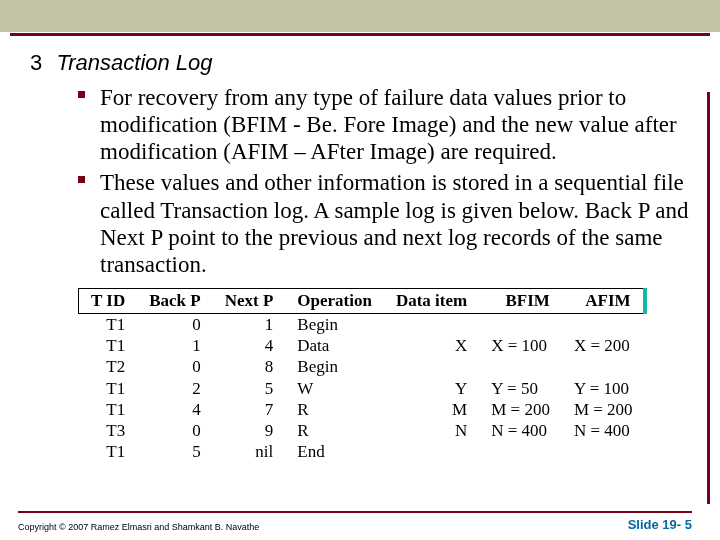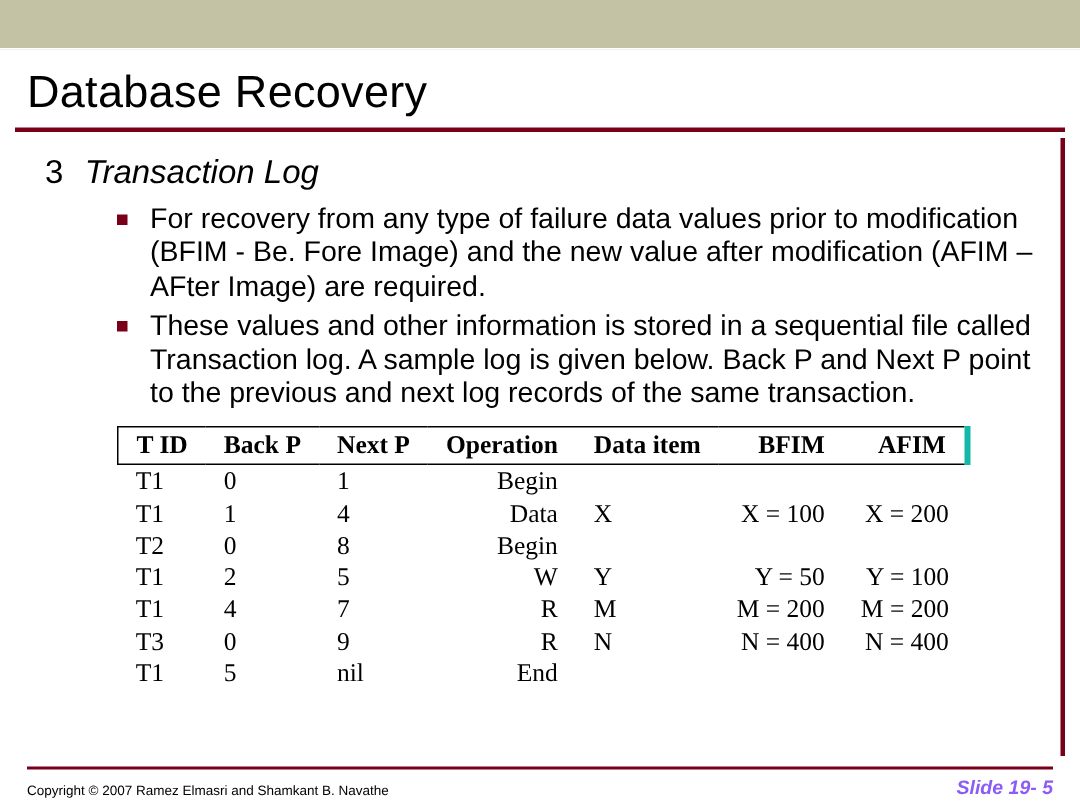--- a/index.html
+++ b/index.html
@@ -56,24 +56,25 @@
     vertical-align: top;
     font-style: italic;
   }
   .bullets {
     margin: 8px 0 0 48px;
     padding: 0;
     list-style: none;
   }
   .bullets li {
     position: relative;
-    font-size: 19px;
+    font-size: 23px;
     line-height: 1.18;
     margin-bottom: 4px;
     padding-left: 22px;
+    font-family: Liberation Serif, serif;
   }
   .bullets li::before {
     content: "";
     position: absolute;
     left: 0;
     top: 7px;
     width: 7px;
     height: 7px;
     background: #7a0019;
   }
@@ -90,56 +91,54 @@
     border-bottom: 1px solid #000;
     border-top: 1px solid #000;
   }
   table.logtable th:first-child {
     border-left: 1px solid #000;
   }
   table.logtable th:last-child {
     border-right: 4px solid #14b8a6;
   }
   table.logtable td {
-    text-align: left;
+    text-align: right;
     padding: 0 12px;
     line-height: 1.25;
   }
   table.logtable td.lalign {
-    text-align: right;
+    text-align: left;
   }
   table.logtable tr:first-child th {
     border-top: 1px solid #000;
   }
   .footer {
     position: absolute;
     left: 18px;
-    right: 18px;
+    right: 28px;
     bottom: 8px;
     border-top: 2px solid #7a0019;
     padding-top: 4px;
     font-size: 9px;
     display: flex;
     justify-content: space-between;
     align-items: flex-end;
   }
   .footer .slidenum {
-    color: #8b5cf6;
+    color: #0369a1;
     font-weight: bold;
     font-size: 13px;
-    font-style: italic;
   }
 </style>
 </head>
 <body>
 
 <div class="slide">
   <div class="topbar"></div>
 
-  <div class="title">Database Recovery</div>
   <div class="title-underline"></div>
   <div class="right-accent"></div>
 
   <div class="content">
     <span class="top-number">3</span>
     <span class="top-label">Transaction Log</span>
 
     <ul class="bullets">
       <li>For recovery from any type of failure data values prior to modification (BFIM - Be. Fore Image) and the new value after modification (AFIM – AFter Image) are required.</li>
       <li>These values and other information is stored in a sequential file called Transaction log.  A sample log is given below. Back P and Next P point to the previous and next log records of the same transaction.</li>

